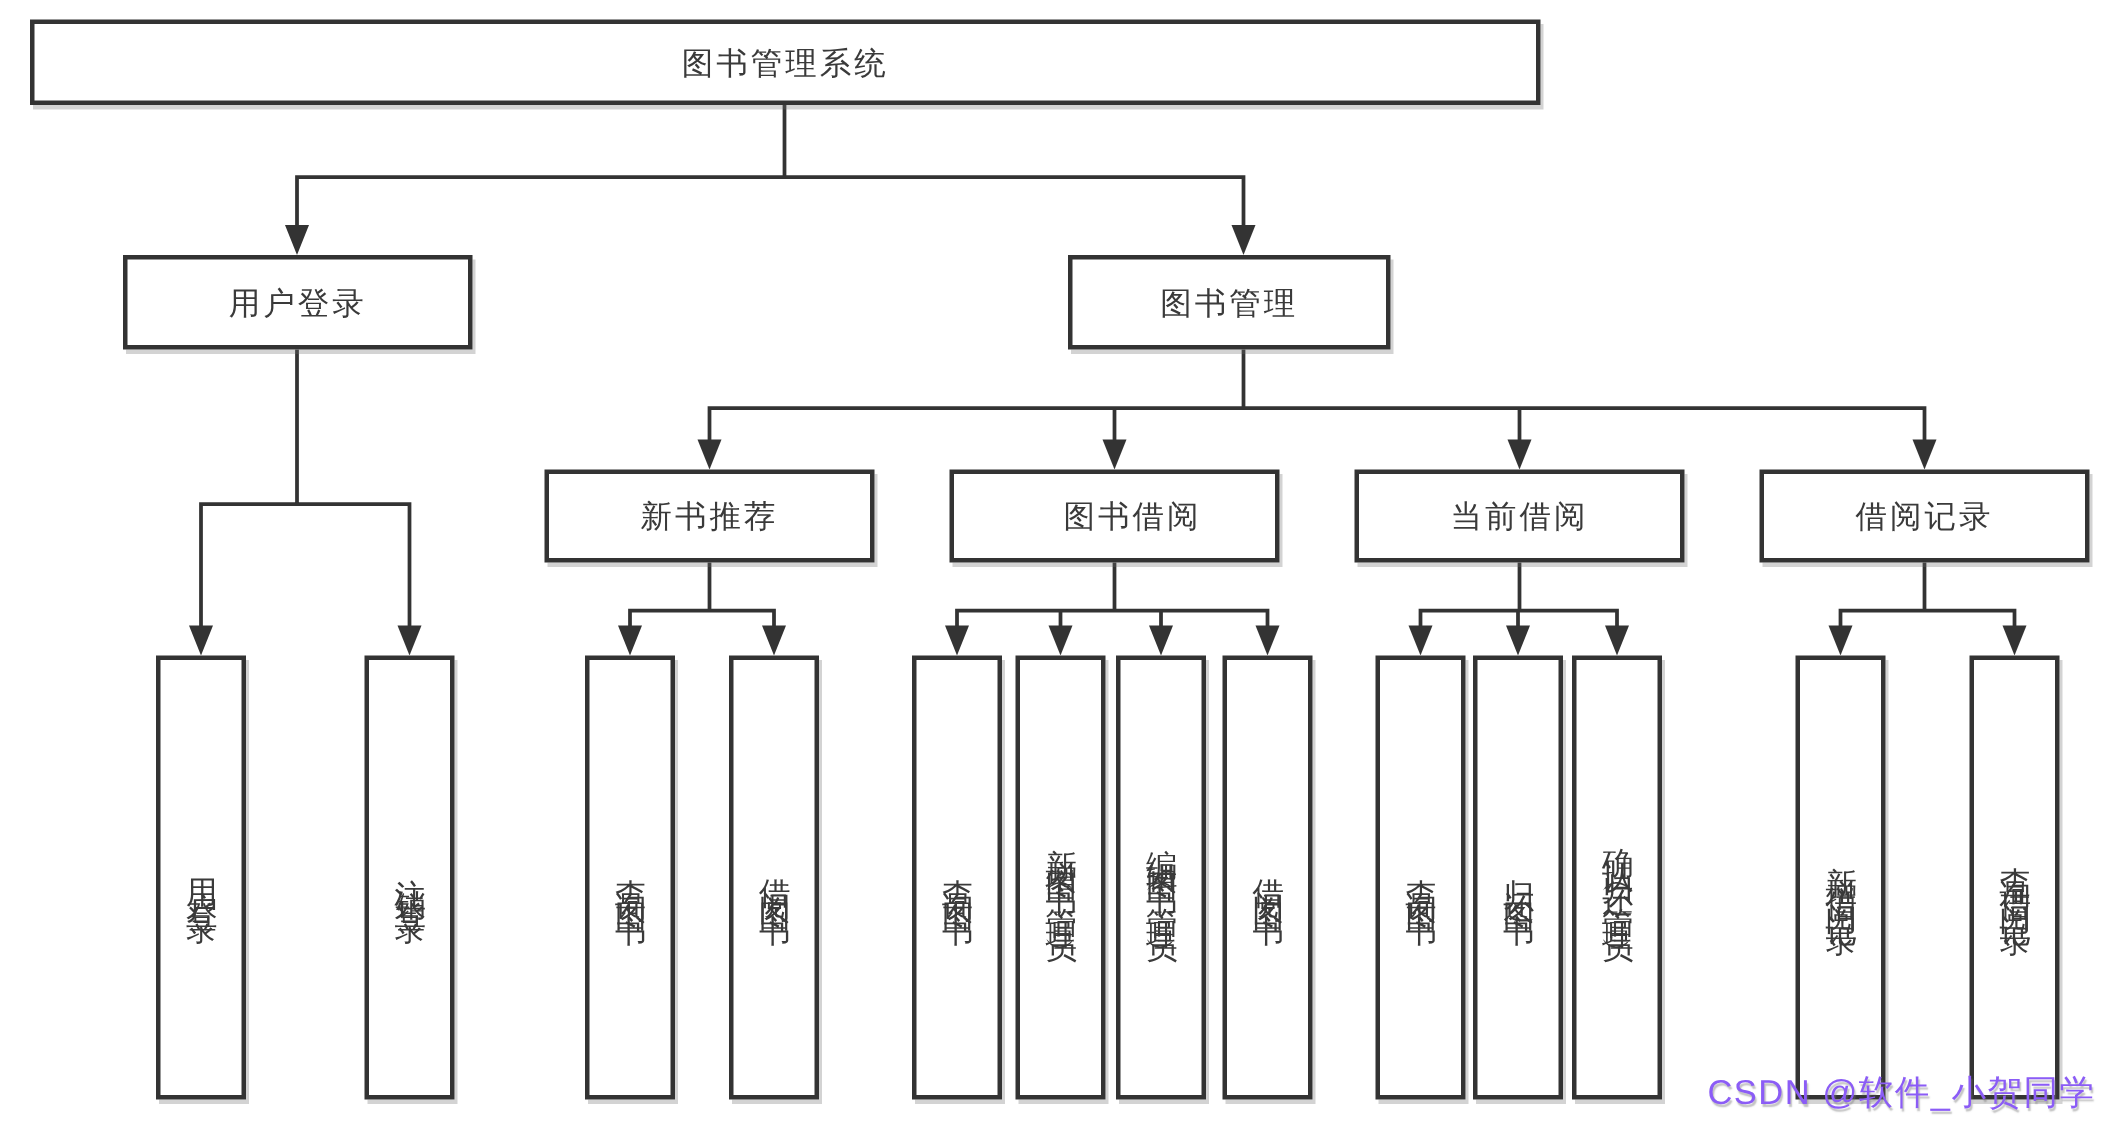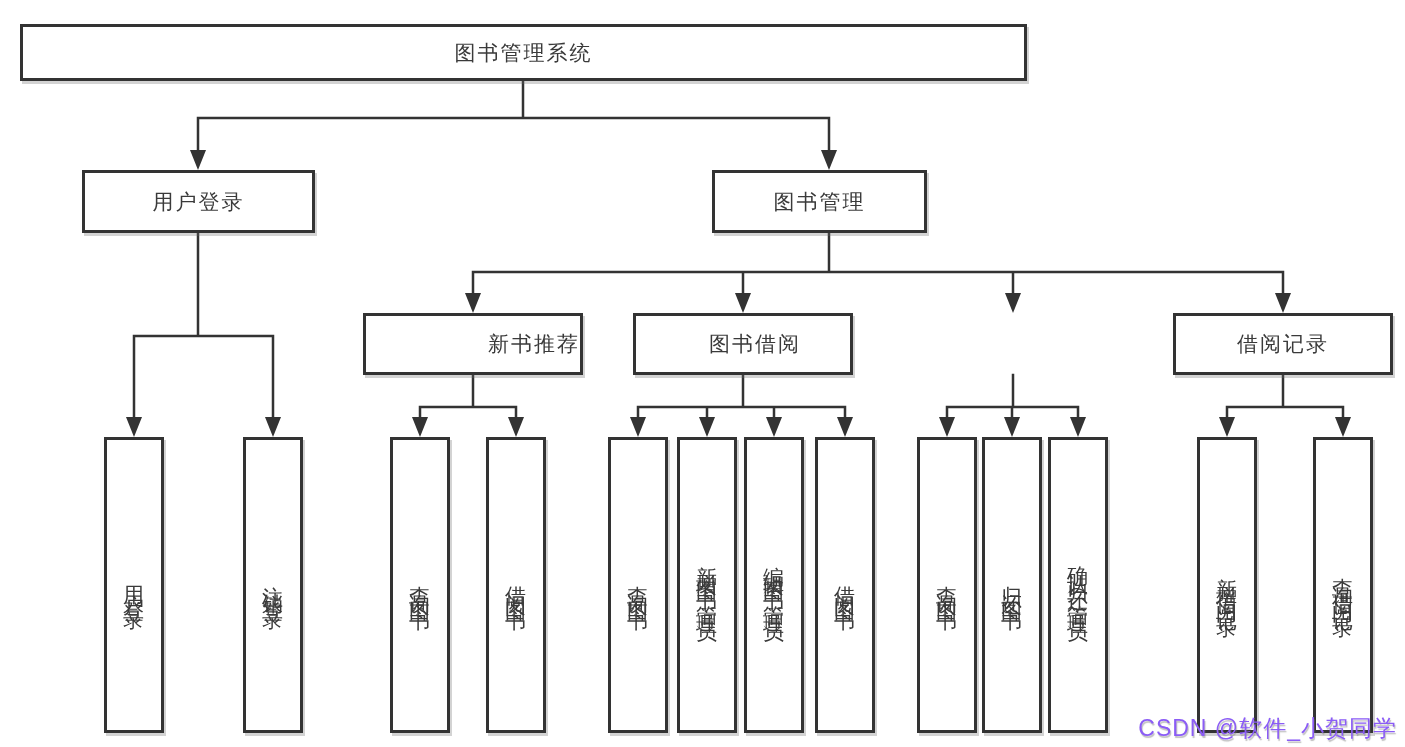--- a/index.html
+++ b/index.html
@@ -82,36 +82,39 @@
       <polygon points="766,417 782,417 774,437"></polygon>
       <polygon points="837,417 853,417 845,437"></polygon>
       <polygon points="939,417 955,417 947,437"></polygon>
       <polygon points="1004,417 1020,417 1012,437"></polygon>
       <polygon points="1070,417 1086,417 1078,437"></polygon>
       <polygon points="1219,417 1235,417 1227,437"></polygon>
       <polygon points="1335,417 1351,417 1343,437"></polygon>
     </g>
   </svg>
 
-  <div class="box h" style="left:20px; top:13px; width:1007px; height:57px;margin-top:11px;">
+  <div class="box h" style="left:20px; top:13px; width:1007px; height:57px;">
     <span>图书管理系统</span>
   </div>
 
   <div class="box h" style="left:82px; top:170px; width:233px; height:63px;">
     <span>用户登录</span>
   </div>
   <div class="box h" style="left:712px; top:170px; width:215px; height:63px;">
     <span>图书管理</span>
   </div>
 
-  <div class="box h" style="left:363px; top:313px; width:220px; height:62px;justify-content:flex-end;">
+  <div class="box h" style="left:363px; top:313px; width:220px; height:62px;">
     <span>新书推荐</span>
   </div>
   <div class="box h" style="left:633px; top:313px; width:220px; height:62px;padding-left:24px;">
     <span>图书借阅</span>
+  </div>
+  <div class="box h" style="left:903px; top:313px; width:220px; height:62px;">
+    <span>当前借阅</span>
   </div>
   <div class="box h" style="left:1173px; top:313px; width:220px; height:62px;">
     <span>借阅记录</span>
   </div>
 
   <div class="box v" style="left:104px; top:437px; width:60px; height:296px;">
     <span>用户登录</span>
   </div>
   <div class="box v" style="left:243px; top:437px; width:60px; height:296px;">
     <span>注销登录</span>

